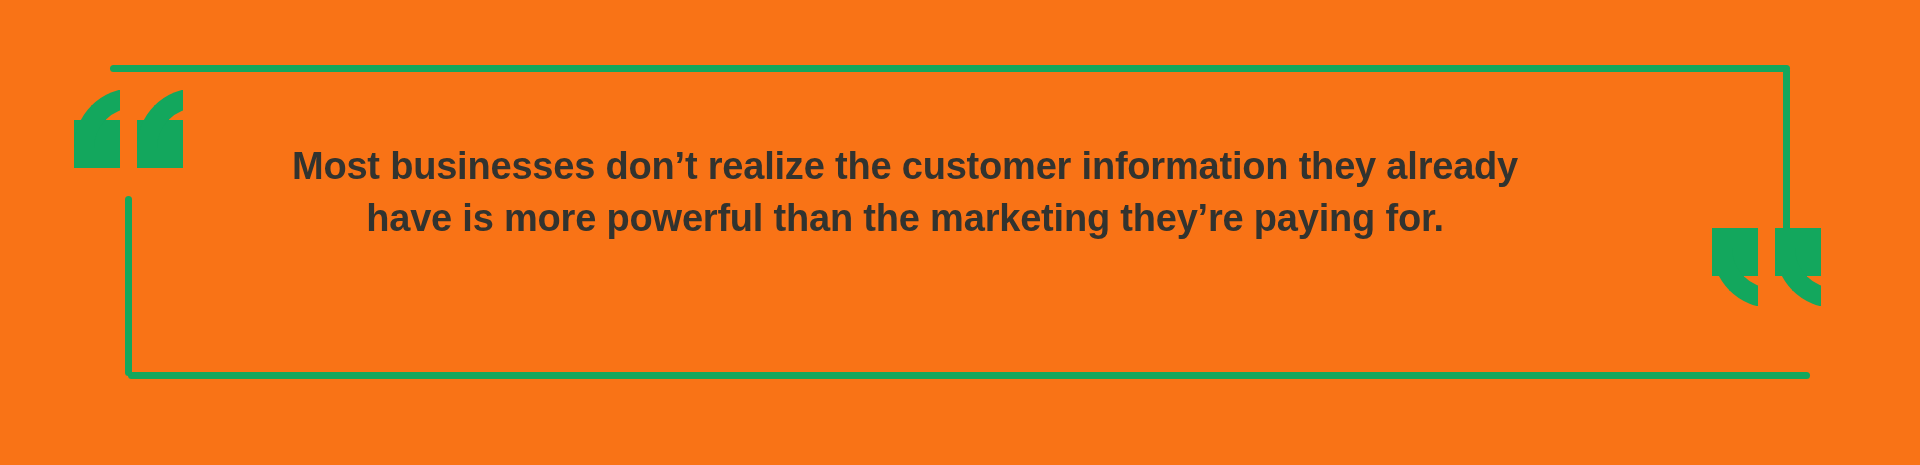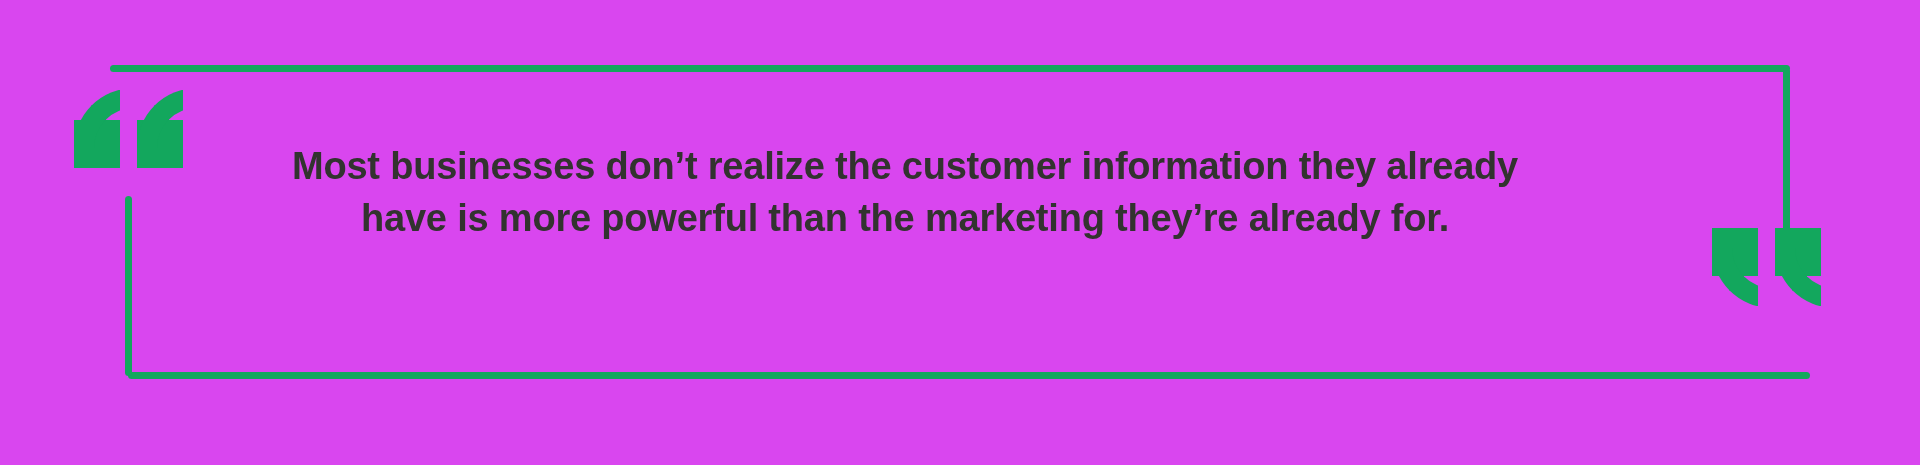--- a/index.html
+++ b/index.html
@@ -10,21 +10,21 @@
     width: 1920px;
     height: 465px;
     overflow: hidden;
     font-family: "Liberation Sans", sans-serif;
   }
 
   .quote-card {
     position: relative;
     width: 1920px;
     height: 465px;
-    background: #d946ef;
+    background: #f97316;
     box-sizing: border-box;
   }
 
   
   .frame-top {
     position: absolute;
     left: 110px;
     top: 65px;
     width: 1680px;
     height: 7px;
@@ -148,16 +148,16 @@
       <div class="tail"></div>
     </div>
     <div class="tick">
       <div class="head"></div>
       <div class="tail"></div>
     </div>
   </div>
 
   <div class="quote-text">
     <span class="line">Most businesses don’t realize the customer information they already</span>
-    <span class="line">have is more powerful than the marketing they’re already for.</span>
+    <span class="line">have is more powerful than the marketing they’re paying for.</span>
   </div>
 
 </div>
 
 </body></html>

